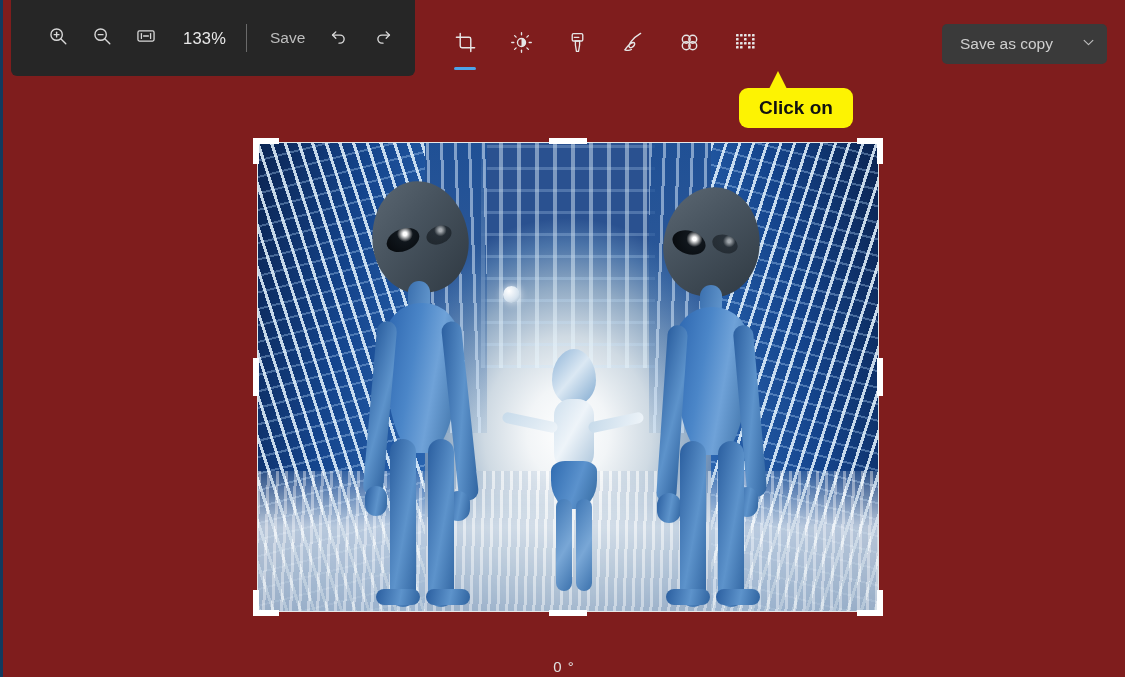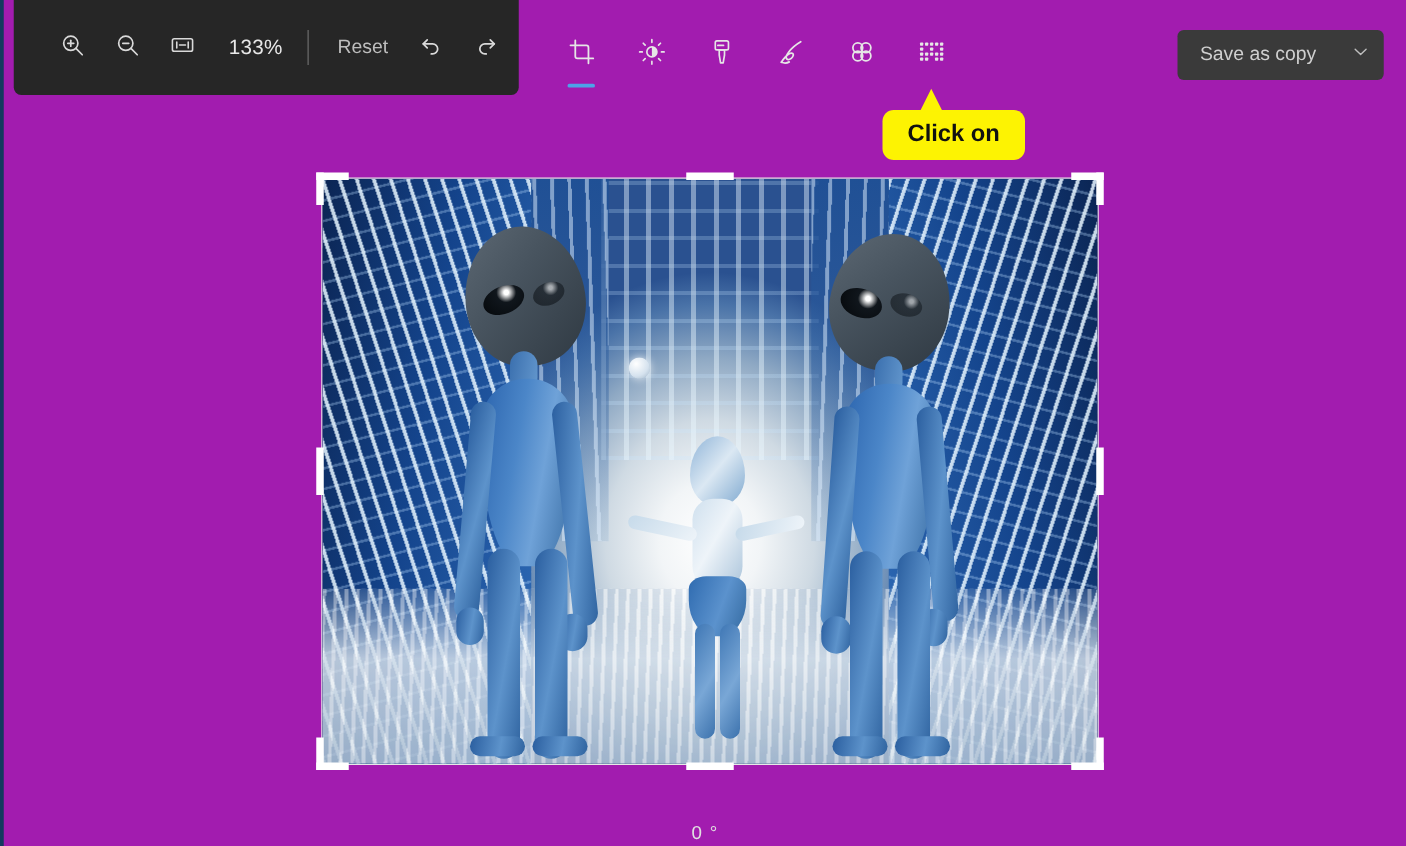--- a/index.html
+++ b/index.html
@@ -5,21 +5,21 @@
   * { box-sizing: border-box; margin: 0; padding: 0; }
   html, body {
     width: 1125px; height: 677px;
     background: #202020;
     font-family: "Liberation Sans", sans-serif;
     overflow: hidden;
   }
   #app {
     position: relative;
     width: 1125px; height: 677px;
-    background: #a21caf;
+    background: #7f1d1d;
     border-left: 3px solid #123a5e;
   }
 
   
   #toolbar {
     position: absolute;
     top: 0; left: 0; right: 0;
     height: 88px;
   }
 
@@ -127,21 +127,21 @@
     border-radius: 5px;
     display: flex; align-items: center; justify-content: center;
     color: #f0f0f0;
     font-size: 15.5px;
     cursor: pointer;
   }
 
   
   #callout {
     position: absolute;
-    left: 703px; top: 88px;
+    left: 736px; top: 88px;
     z-index: 40;
   }
   #callout .bubble {
     background: #fdf302;
     border-radius: 9px;
     padding: 10px 20px 11px;
     color: #111;
     font-size: 19px;
     font-weight: bold;
     white-space: nowrap;
@@ -362,21 +362,21 @@
             <line x1="17" y1="9.4" x2="17" y2="14.6" stroke-linecap="round"></line>
             <line x1="9.4" y1="12" x2="14.6" y2="12" stroke-linecap="round"></line>
           </svg>
         </span>
       </div>
 
       <div class="zoom-level">133%</div>
 
       <div class="divider"></div>
 
-      <div class="reset-btn">Reset</div>
+      <div class="reset-btn">Save</div>
 
       <div class="tb-btn">
         <span>
           <svg width="22" height="22" viewBox="0 0 24 24" fill="none" stroke="currentColor" stroke-width="1.5" stroke-linecap="round" stroke-linejoin="round">
             <path d="M8.5 7.5 L5 11 L8.5 14.5"></path>
             <path d="M5 11 h8.2 a4.4 4.4 0 0 1 0 8.8 h-1.2"></path>
           </svg>
         </span>
       </div>
 

